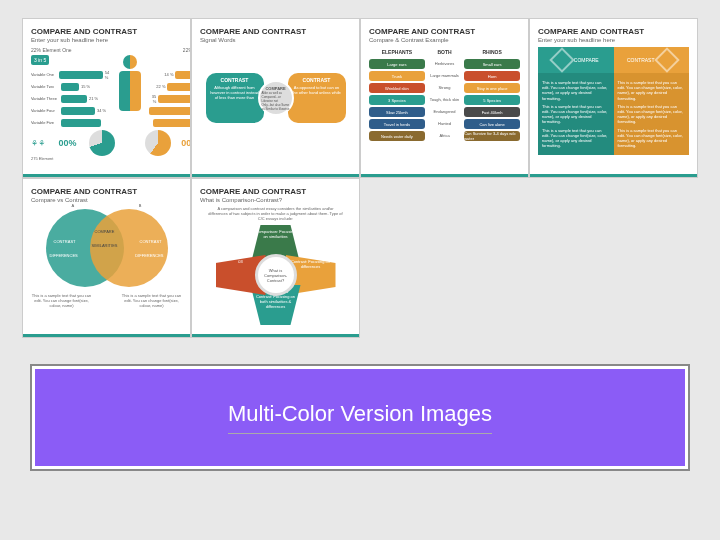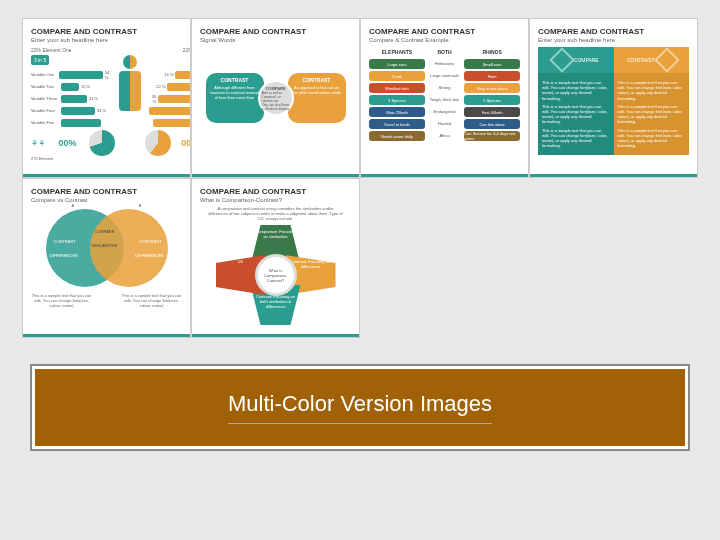--- a/index.html
+++ b/index.html
@@ -2,21 +2,21 @@
 <html><head>
 <meta charset="utf-8">
 <style>
 *{box-sizing:border-box;margin:0;padding:0}
 body{width:720px;height:540px;background:#e8e8e8;font-family:Arial,sans-serif;overflow:hidden}
 .gallery{display:grid;grid-template-columns:repeat(4,1fr);padding:18px 22px 10px}
 .slide{background:#fff;border:1px solid #ccc;height:160px;padding:8px;position:relative;overflow:hidden}
 .slide-title{font-size:8px;font-weight:bold;color:#333}
 .slide-sub{font-size:6px;color:#666;margin-top:1px}
 .accent-bar{position:absolute;bottom:0;left:0;right:0;height:3px;background:#2a9d8f}
-.banner{margin:18px 32px;background:#a16207;border:3px solid #fff;outline:2px solid #888;padding:22px;text-align:center}
+.banner{margin:18px 32px;background:#8b5cf6;border:3px solid #fff;outline:2px solid #888;padding:32px;text-align:center}
 .banner-text{color:#fff;font-size:22px;font-weight:500;display:inline-block;border-bottom:1px solid #aaa;padding-bottom:6px}
 
 .s1-body{display:flex;margin-top:4px;height:120px}
 .s1-left,.s1-right{flex:1;font-size:5px}
 .s1-center{width:40px;position:relative}
 .bar-row{display:flex;align-items:center;margin:3px 0;height:9px}
 .bar-label{font-size:4px;color:#555;width:30px}
 .bar{height:8px;border-radius:2px}
 .bar-l{background:#2a9d8f}
 .bar-r{background:#e9a13b}

